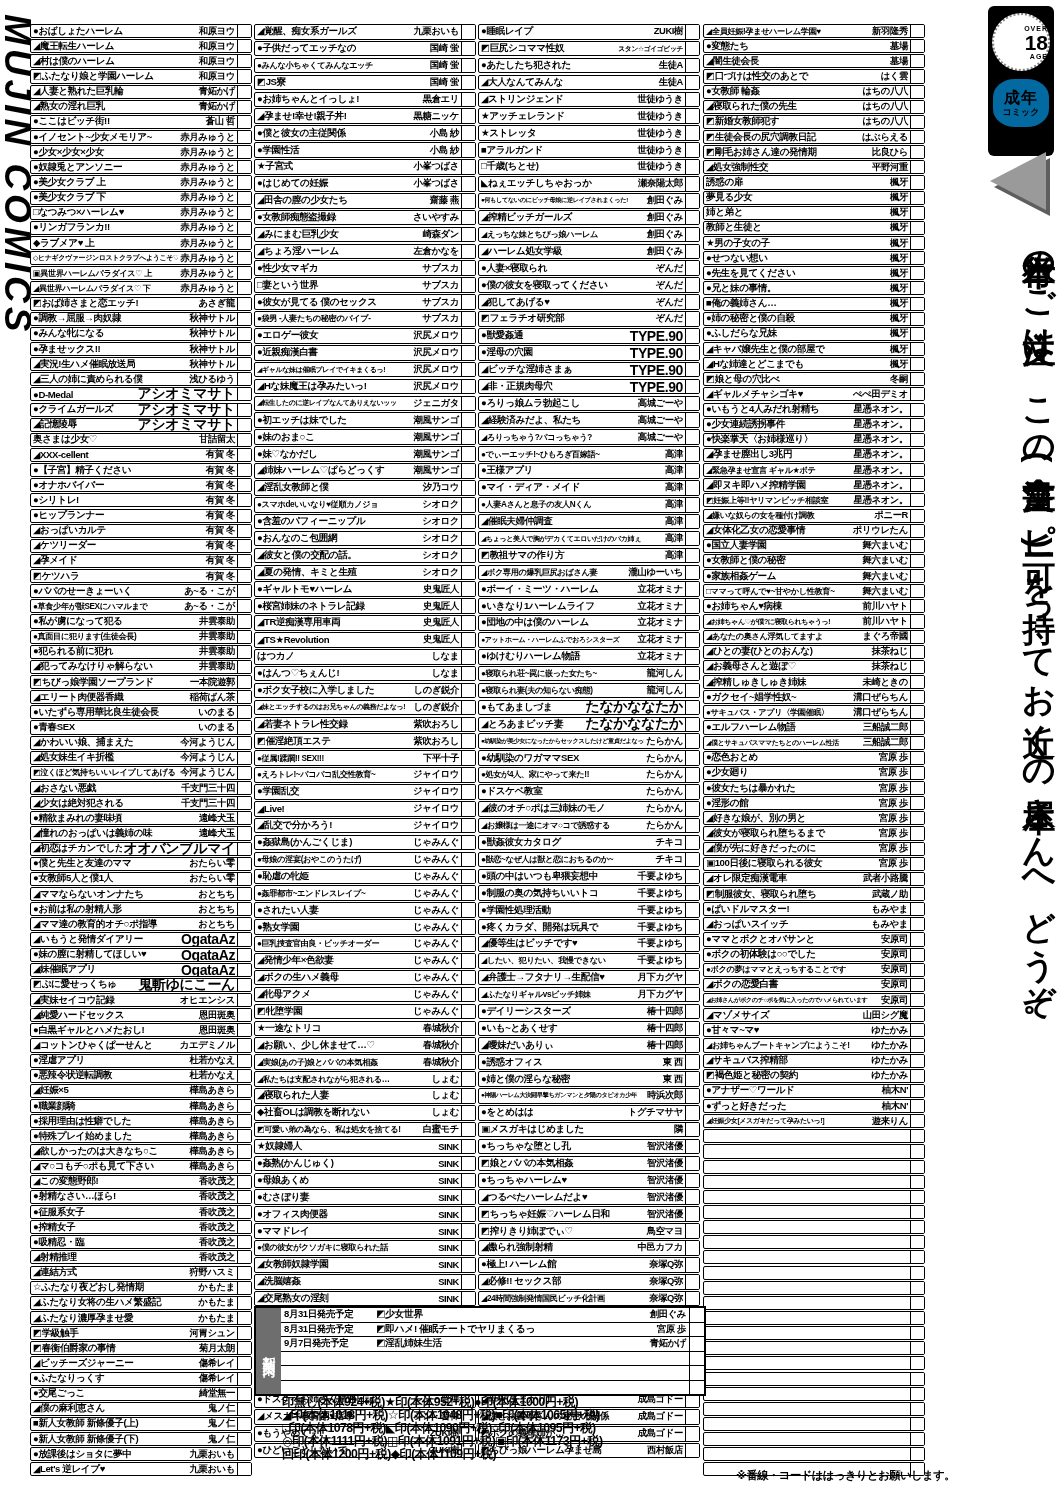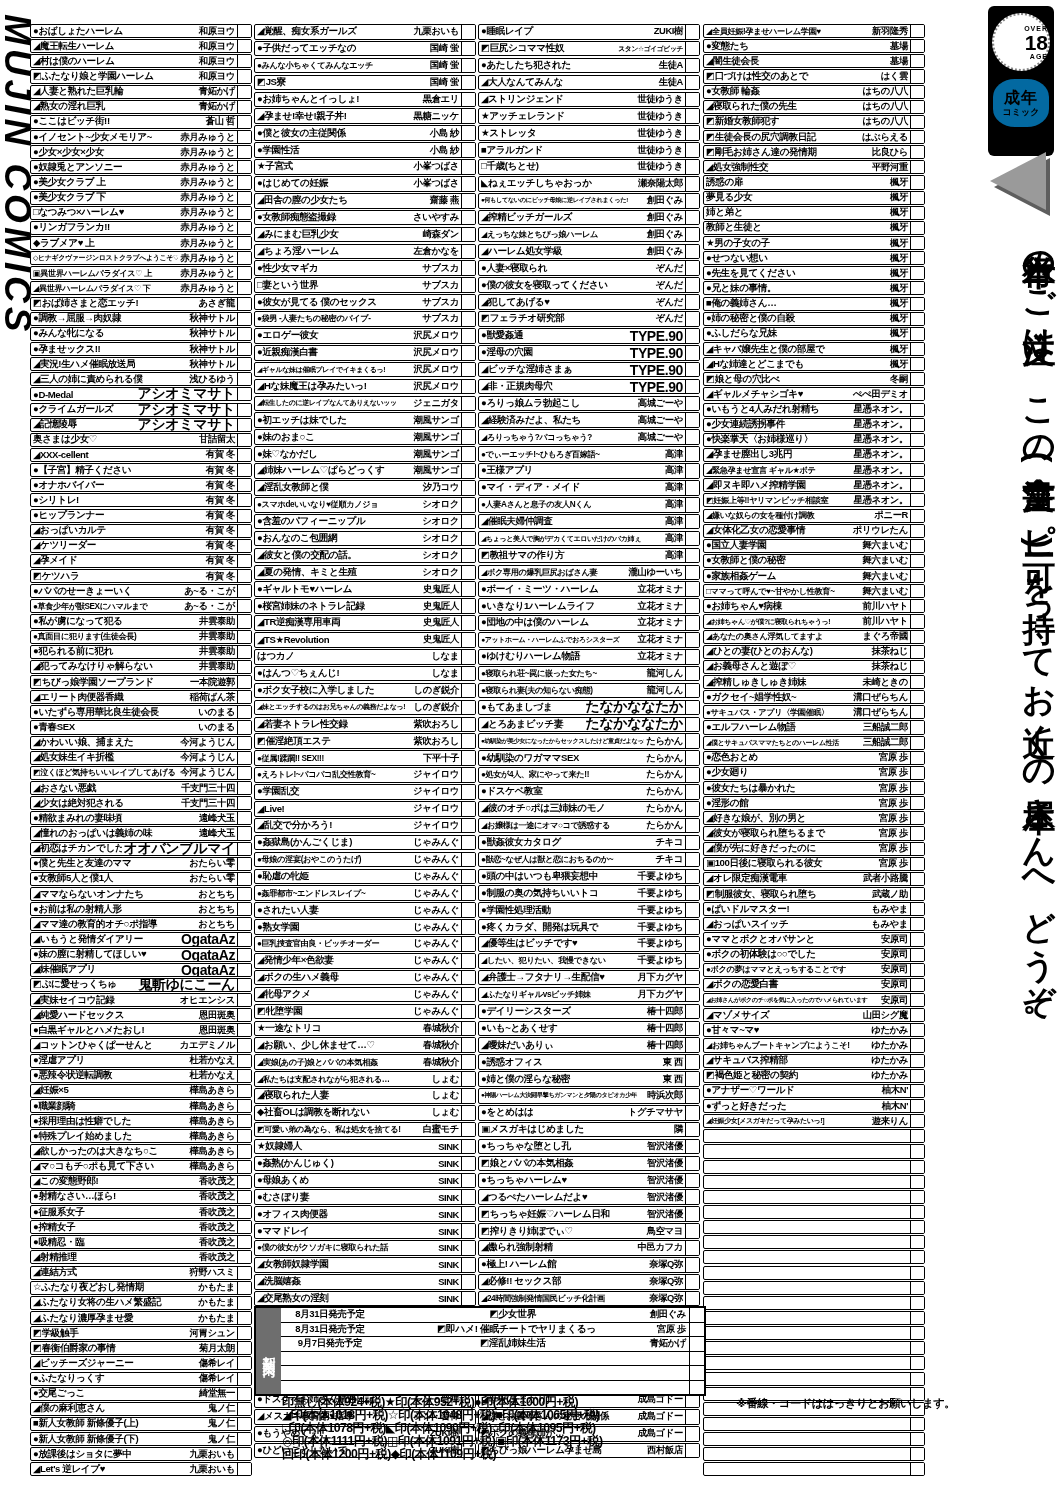--- a/index.html
+++ b/index.html
@@ -46,41 +46,41 @@
        border-right:56px solid #5e5e5e;}
   
   .sidetext{position:absolute;right:6px;top:230px;height:1262px;writing-mode:vertical-rl;
         font-size:33px;font-weight:900;letter-spacing:0px;line-height:1;white-space:nowrap;}
   
   .nrbox{position:absolute;left:254px;top:1306px;width:448px;height:86px;
          border:2px solid #000;display:flex;background:#fff;}
   .nrlabel{width:25px;background:#6e6e6e;color:#fff;writing-mode:vertical-rl;
          text-orientation:upright;font-size:13px;font-weight:900;letter-spacing:3px;
          display:flex;align-items:center;justify-content:center;}
-  .nrrows{flex:1;display:flex;flex-direction:column;text-align:center;}
+  .nrrows{flex:1;display:flex;flex-direction:column;}
   .nrrow{height:13.8px;border-bottom:1px solid #000;display:flex;align-items:center;overflow:hidden;}
   .nrrow:last-child{border-bottom:none;}
   .nrdate{width:92px;font-size:9.5px;font-weight:700;padding-left:3px;white-space:nowrap;letter-spacing:-0.4px;}
   .nrtitle{flex:1;font-size:9.8px;font-weight:700;white-space:nowrap;overflow:hidden;letter-spacing:-0.3px;}
   .nrauthor{font-size:9.4px;font-weight:700;padding-right:3px;white-space:nowrap;letter-spacing:-0.4px;}
   .nrq{width:14px;align-self:stretch;border-left:1px solid #000;flex:none;}
   
   .legend{position:absolute;left:254px;top:1396px;width:452px;font-size:12.3px;
           font-weight:700;line-height:1.06;letter-spacing:-0.6px;white-space:nowrap;margin-left:28px;}
   
   .pub{position:absolute;left:254px;top:1455px;display:flex;align-items:center;}
   .pubtext{font-size:8.2px;font-weight:700;line-height:1.25;letter-spacing:-0.3px;white-space:nowrap;}
   .faxbadge{margin-left:8px;background:#000;color:#fff;font-size:8px;font-weight:900;
             padding:3px 3px;line-height:1.1;text-align:center;border-radius:2px;}
   .faxnum{font-size:33px;font-weight:900;letter-spacing:-1px;margin-left:4px;line-height:1;}
   
   .stamp{position:absolute;left:770px;top:1300px;width:160px;height:146px;
          border:3px solid #000;background:#fff;}
   .stamp .lbl{text-align:center;font-size:14px;font-weight:700;letter-spacing:8px;margin-top:4px;}
-  .note{position:absolute;left:736px;top:1396px;font-size:11.3px;font-weight:700;letter-spacing:-0.5px;}
+  .note{position:absolute;left:736px;top:1468px;font-size:11.3px;font-weight:700;letter-spacing:-0.5px;}
 </style>
 </head>
 <body>
 
 <div id="page">
   <div class="logo">MUJIN COMICS</div>
 
   <div id="col1" class="col dense">
       <div class="row">
         <span class="t">●おばしょたハーレム</span>

